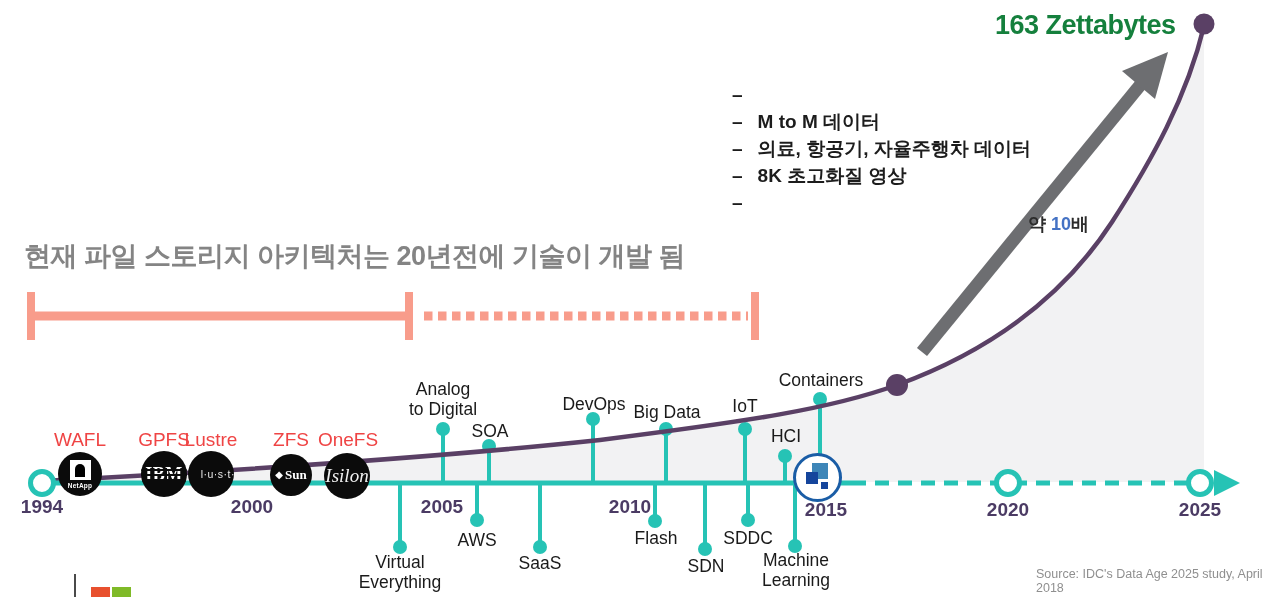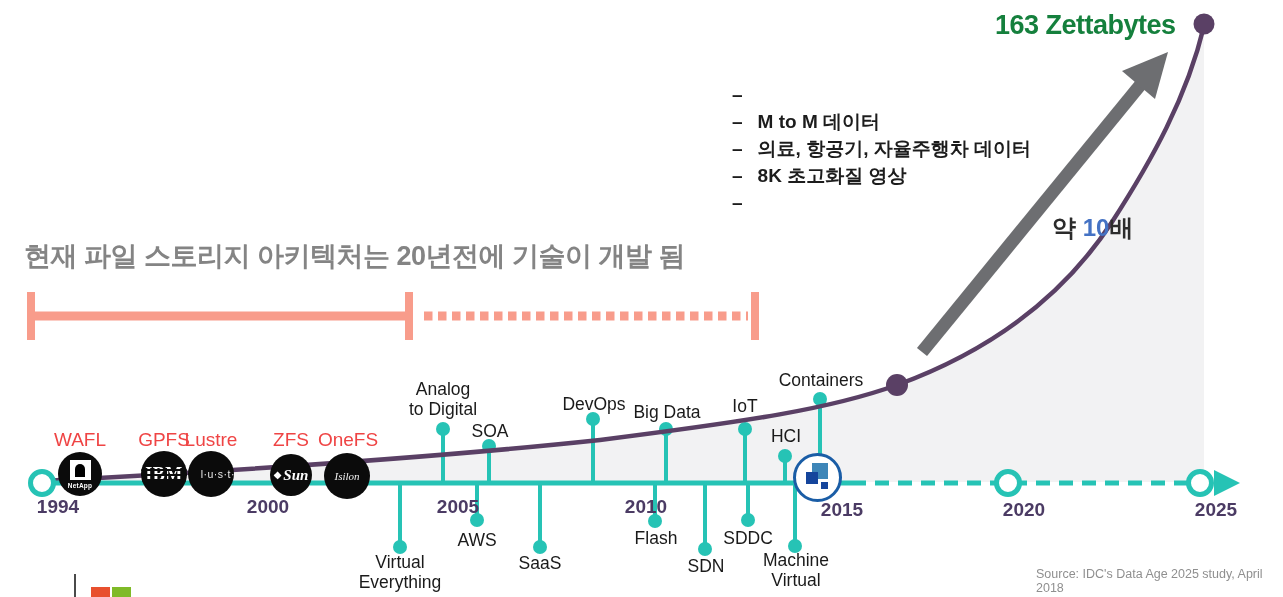--- a/index.html
+++ b/index.html
@@ -5,52 +5,52 @@
   html,body{margin:0;padding:0;background:#fff;}
   .canvas{
     position:relative;width:1283px;height:597px;background:#ffffff;overflow:hidden;
     font-family:"Liberation Sans",sans-serif;color:#1a1a1a;
   }
   .abs{position:absolute;}
   svg{position:absolute;left:0;top:0;}
 
   
   .peak-label{left:995px;top:10px;font-size:27px;font-weight:bold;color:#15803d;letter-spacing:-0.5px;}
-  .growth-label{left:1052px;top:212px;font-size:24px;font-weight:bold;color:#2b2b2b;}
+  .growth-label{left:1028px;top:212px;font-size:18px;font-weight:bold;color:#2b2b2b;}
   .growth-label .num{color:#4472C4;}
   .era-title{left:24px;top:238px;font-size:27px;font-weight:bold;color:#848484;letter-spacing:-0.5px;white-space:nowrap;}
   .source-note{left:1036px;top:567px;font-size:12.5px;color:#8f8f8f;}
 
   
   .bullet{left:732px;display:flex;gap:15px;font-size:19px;font-weight:bold;color:#1c1c1c;white-space:nowrap;line-height:1.2;}
   .bullet .dash{flex:0 0 auto;}
 
   
   .ms{transform:translateX(-50%);text-align:center;font-size:17.5px;color:#1a1a1a;white-space:pre-line;line-height:1.12;}
-  .year{transform:translateX(-50%);text-align:center;font-size:19px;font-weight:bold;color:#4B3B64;margin-left:16px;}
+  .year{transform:translateX(-50%);text-align:center;font-size:19px;font-weight:bold;color:#4B3B64;}
   .tech-lbl{transform:translateX(-50%);text-align:center;font-size:19px;color:#ef4444;}
 
   
   .logo{border-radius:50%;background:#0b0b0b;display:flex;flex-direction:column;align-items:center;justify-content:center;overflow:hidden;}
   .logo-netapp{left:58px;top:452px;width:44px;height:44px;}
   .netapp-mark{width:21px;height:20px;background:#fff;display:flex;align-items:flex-end;justify-content:center;}
   .netapp-arch{width:10px;height:13px;background:#000;border-radius:5px 5px 0 0;margin-bottom:3px;}
   .netapp-word{color:#fff;font-size:6.5px;font-weight:bold;margin-top:2px;letter-spacing:0.2px;}
   .logo-ibm{left:141px;top:451px;width:46px;height:46px;}
   .ibm-word{font-family:"Liberation Serif",serif;font-weight:bold;color:#fff;font-size:18px;letter-spacing:0.5px;position:relative;}
   .ibm-stripes{position:absolute;left:-4px;right:-4px;top:2px;bottom:2px;
     background:repeating-linear-gradient(to bottom,rgba(0,0,0,0) 0 2.6px,#0b0b0b 2.6px 5.2px);}
   .logo-lustre{left:188px;top:451px;width:46px;height:46px;}
   .lustre-word{color:#e8e8e8;font-size:10.5px;letter-spacing:0.5px;padding-left:28px;}
   .logo-sun{left:270px;top:454px;width:42px;height:42px;}
   .sun-row{display:flex;align-items:center;gap:2px;color:#fff;}
   .sun-diamond{font-size:10px;line-height:1;}
-  .sun-word{font-family:"Liberation Serif",serif;font-style:italic;font-weight:bold;font-size:15px;}
+  .sun-word{font-family:"Liberation Serif",serif;font-weight:bold;font-size:13px;}
   .logo-isilon{left:324px;top:453px;width:46px;height:46px;}
-  .isilon-word{font-family:"Liberation Serif",serif;font-style:italic;color:#f0f0f0;font-size:11px;}
+  .isilon-word{font-family:"Liberation Serif",serif;font-style:italic;color:#f0f0f0;font-size:19px;}
 
   
   .qumulo-badge{left:793px;top:453px;width:49px;height:49px;border-radius:50%;
     background:#fff;border:3.5px solid #1A5DA6;box-sizing:border-box;}
 
   
   .partial-sep{left:74px;top:574px;width:2px;height:23px;background:#4a4a4a;}
   .partial-red{left:91px;top:587px;width:19px;height:10px;background:#E8502E;}
   .partial-green{left:112px;top:587px;width:19px;height:10px;background:#7FBA28;}
 </style>
@@ -198,21 +198,21 @@
   <div class="abs ms" style="left:821px;top:371px">Containers</div>
 
   <div class="abs ms" style="left:400px;top:553px">Virtual
 Everything</div>
   <div class="abs ms" style="left:477px;top:531px">AWS</div>
   <div class="abs ms" style="left:540px;top:554px">SaaS</div>
   <div class="abs ms" style="left:656px;top:529px">Flash</div>
   <div class="abs ms" style="left:706px;top:557px">SDN</div>
   <div class="abs ms" style="left:748px;top:529px">SDDC</div>
   <div class="abs ms" style="left:796px;top:551px">Machine
-Virtual</div>
+Learning</div>
 
   <div class="abs year" style="left:42px;top:496px">1994</div>
   <div class="abs year" style="left:252px;top:496px">2000</div>
   <div class="abs year" style="left:442px;top:496px">2005</div>
   <div class="abs year" style="left:630px;top:496px">2010</div>
   <div class="abs year" style="left:826px;top:499px">2015</div>
   <div class="abs year" style="left:1008px;top:499px">2020</div>
   <div class="abs year" style="left:1200px;top:499px">2025</div>
 
   <div class="abs source-note">Source: IDC's Data Age 2025 study, April 2018</div>

